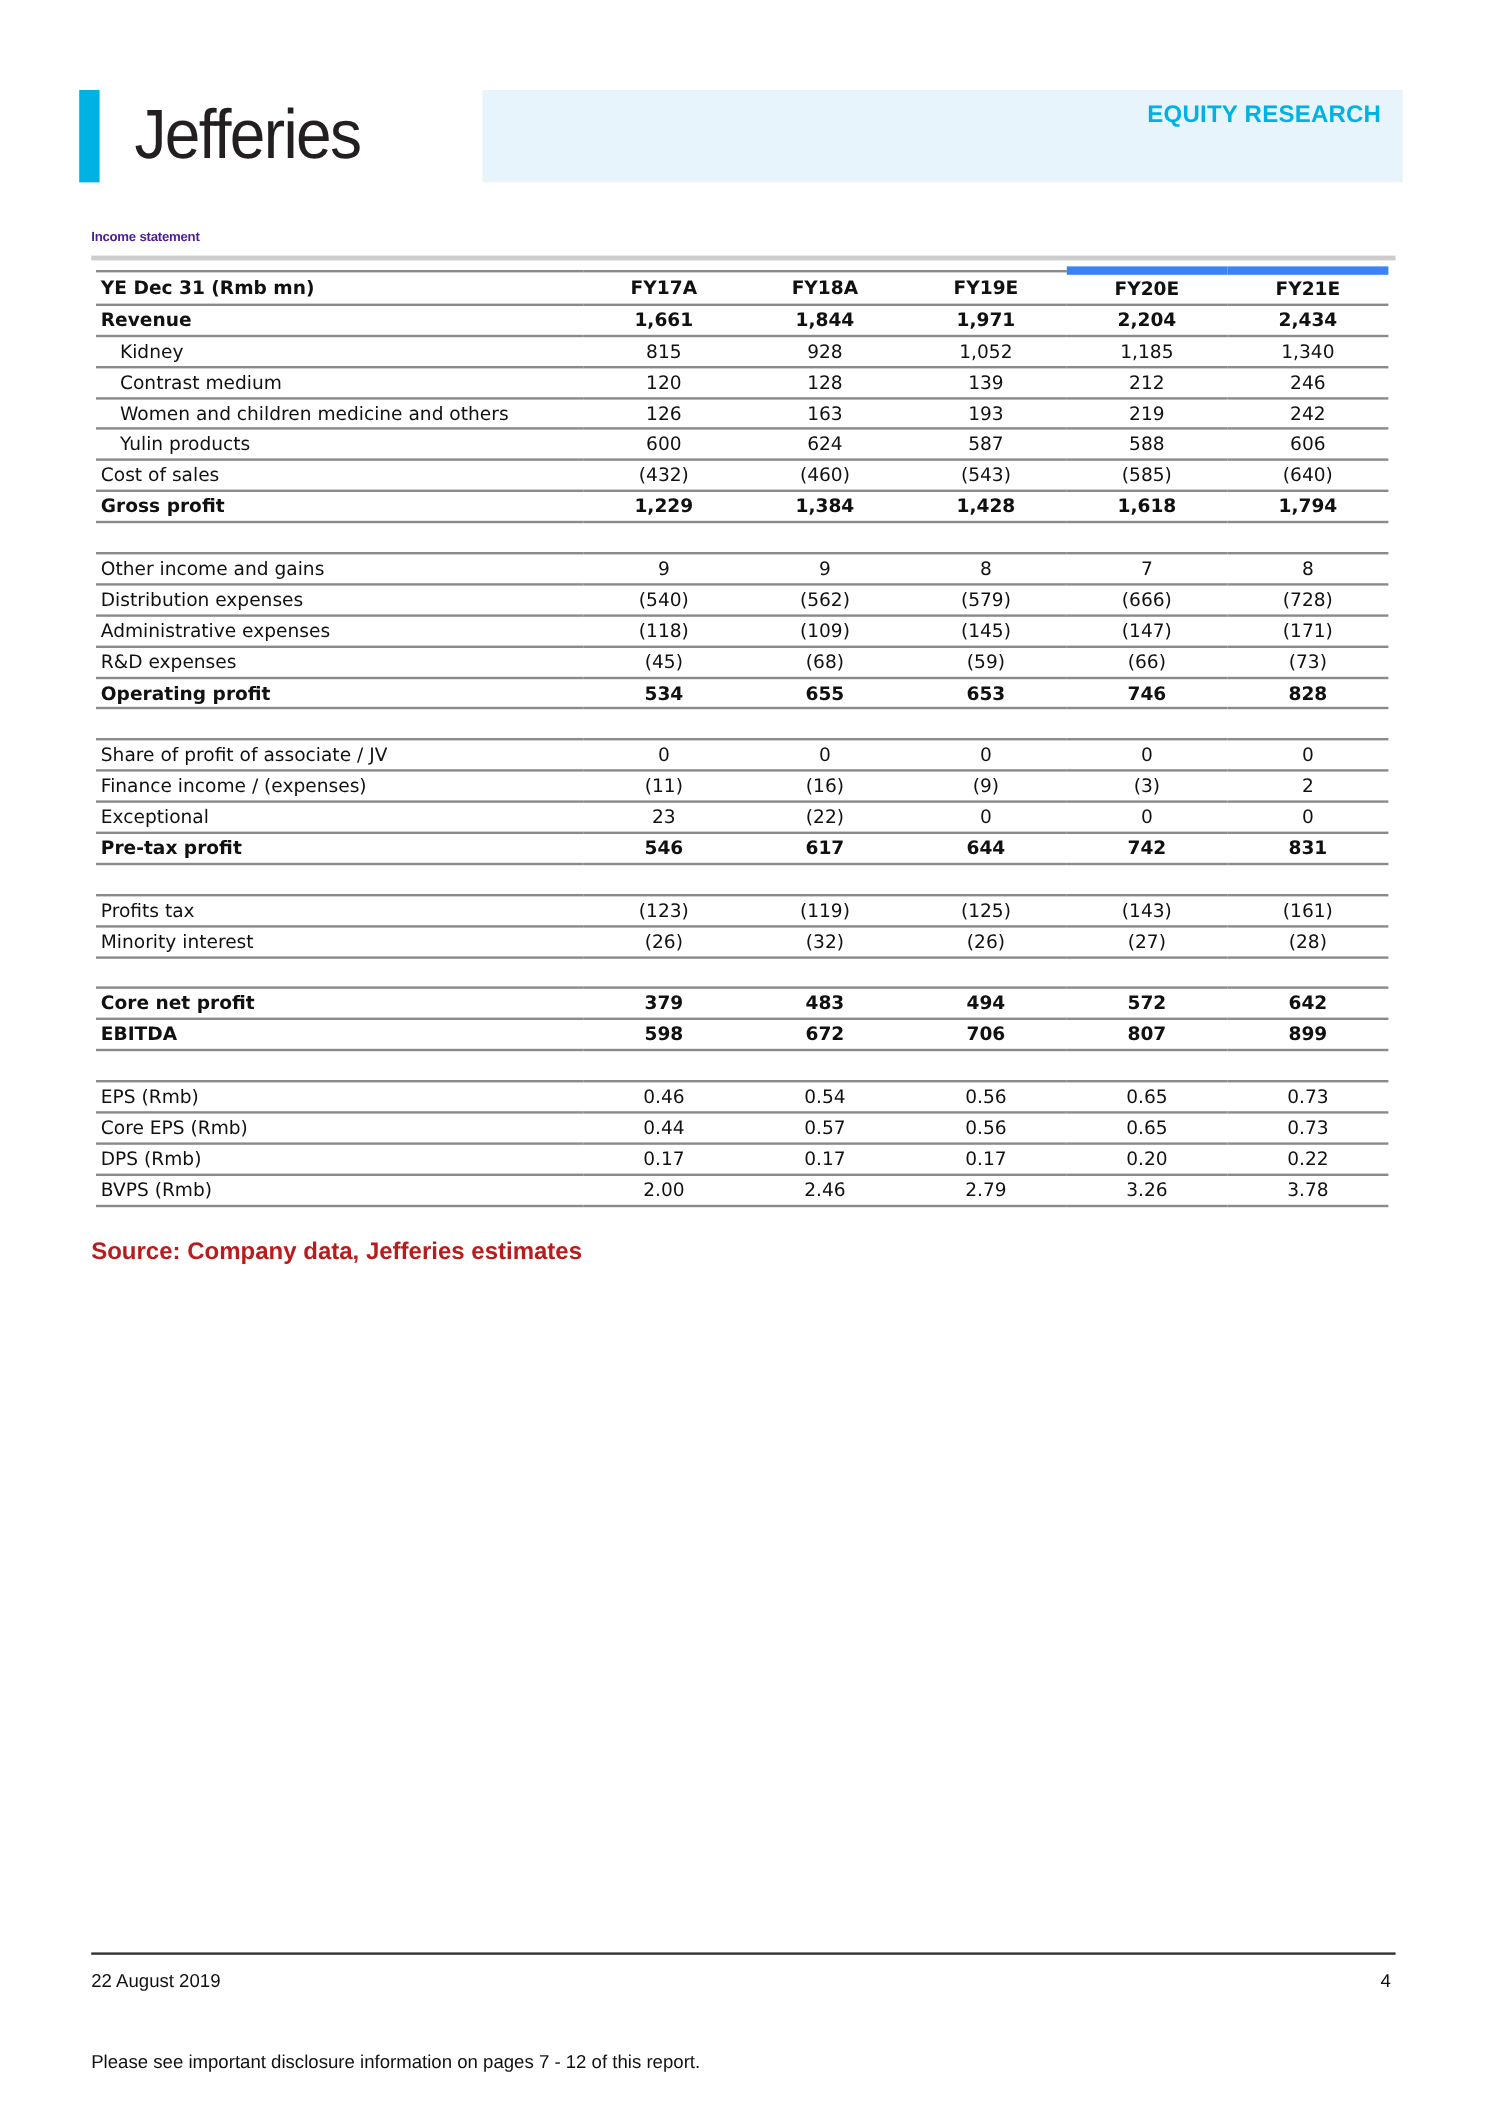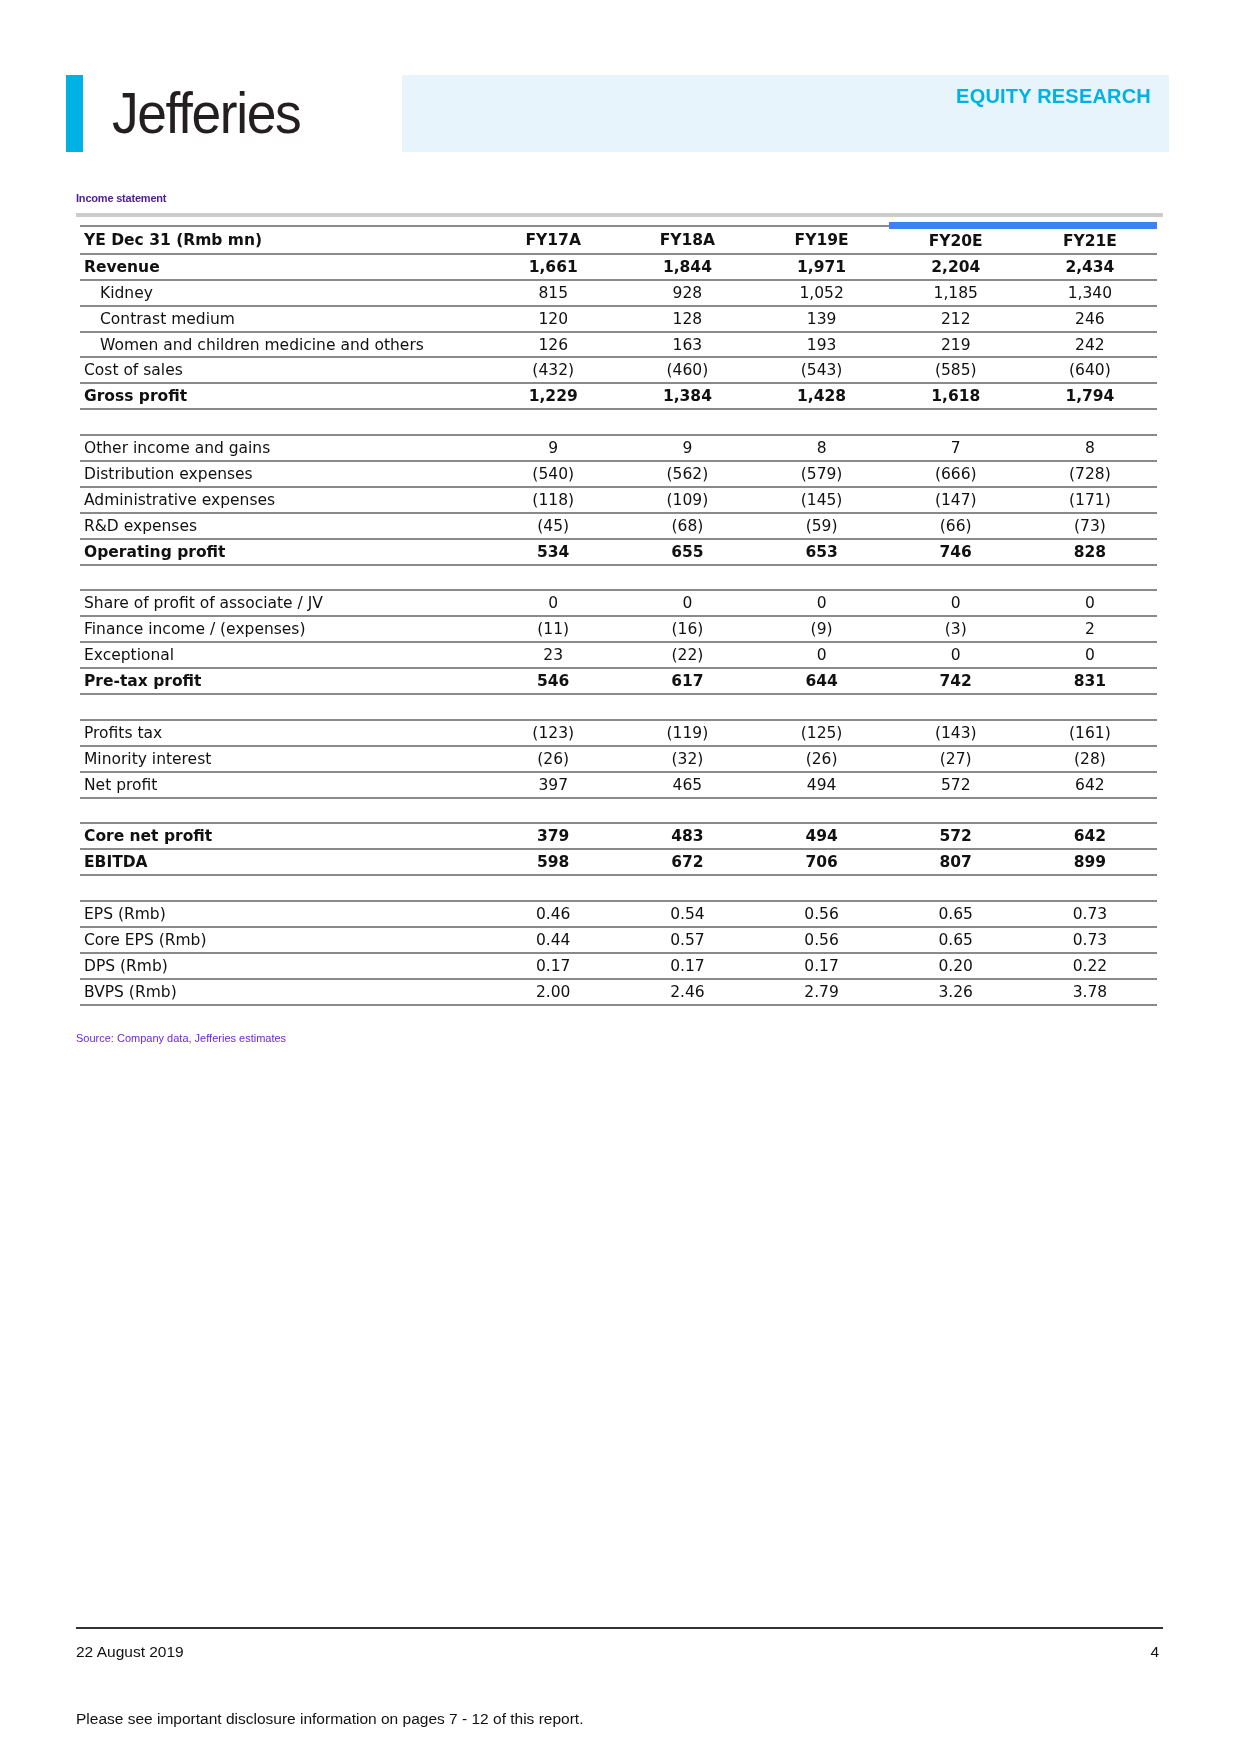--- a/index.html
+++ b/index.html
@@ -13,21 +13,21 @@
     .sec-rule { position: absolute; left: 76px; top: 213px; width: 1087px; height: 4px; background: #cccccc; }
     table.fin { position: absolute; left: 80px; top: 222px; width: 1077px; border-collapse: collapse; font-family: "DejaVu Sans", sans-serif; font-size: 15.5px; }
     table.fin td { height: 23.9px; padding: 0; border-bottom: 2.5px solid #8a8a8a; vertical-align: middle; }
     table.fin tr.hdr td { border-top: 2.5px solid #8a8a8a; }
     table.fin tr.hdr td.blk { border-top: 7px solid #3b82f6; }
     table.fin td.lbl { padding-left: 4px; width: 400px; }
     table.fin td.lbl.ind { padding-left: 20px; }
     table.fin td.num { text-align: center; width: 138px; }
     table.fin tr.bold td { font-weight: bold; }
     table.fin tr.spacer td { border-bottom: 2.5px solid #8a8a8a; height: 23.9px; }
-    .source { position: absolute; left: 76px; top: 1030px; font-size: 11px; color: #6d28d9; }
+    .source { position: absolute; left: 76px; top: 1030px; font-size: 20px; color: #b91c1c; font-weight: bold; }
     .foot-rule { position: absolute; left: 76px; top: 1627px; width: 1087px; height: 2px; background: #333; }
     .foot-date { position: absolute; left: 76px; top: 1643px; font-size: 15.5px; color: #111; }
     .foot-disc { position: absolute; left: 76px; top: 1665px; font-size: 15.5px; color: #111; margin-top: 45px; }
     .foot-page { position: absolute; right: 81px; top: 1643px; font-size: 15.5px; color: #111; }
   </style>
 </head>
 <body>
 
 <div class="logo-bar"></div>
 <div class="logo-text">Jefferies</div>
@@ -75,20 +75,28 @@
       </tr>
       <tr>
         <td class="lbl ind">Women and children medicine and others</td>
         <td class="num">126</td>
         <td class="num">163</td>
         <td class="num">193</td>
         <td class="num">219</td>
         <td class="num">242</td>
       </tr>
       <tr>
+        <td class="lbl ind">Yulin products</td>
+        <td class="num">600</td>
+        <td class="num">624</td>
+        <td class="num">587</td>
+        <td class="num">588</td>
+        <td class="num">606</td>
+      </tr>
+      <tr>
         <td class="lbl">Cost of sales</td>
         <td class="num">(432)</td>
         <td class="num">(460)</td>
         <td class="num">(543)</td>
         <td class="num">(585)</td>
         <td class="num">(640)</td>
       </tr>
       <tr class="bold">
         <td class="lbl">Gross profit</td>
         <td class="num">1,229</td>
@@ -187,28 +195,20 @@
         <td class="num">(161)</td>
       </tr>
       <tr>
         <td class="lbl">Minority interest</td>
         <td class="num">(26)</td>
         <td class="num">(32)</td>
         <td class="num">(26)</td>
         <td class="num">(27)</td>
         <td class="num">(28)</td>
       </tr>
-      <tr>
-        <td class="lbl">Net profit</td>
-        <td class="num">397</td>
-        <td class="num">465</td>
-        <td class="num">494</td>
-        <td class="num">572</td>
-        <td class="num">642</td>
-      </tr>
       <tr class="spacer">
         <td colspan="6"></td>
       </tr>
       <tr class="bold">
         <td class="lbl">Core net profit</td>
         <td class="num">379</td>
         <td class="num">483</td>
         <td class="num">494</td>
         <td class="num">572</td>
         <td class="num">642</td>

